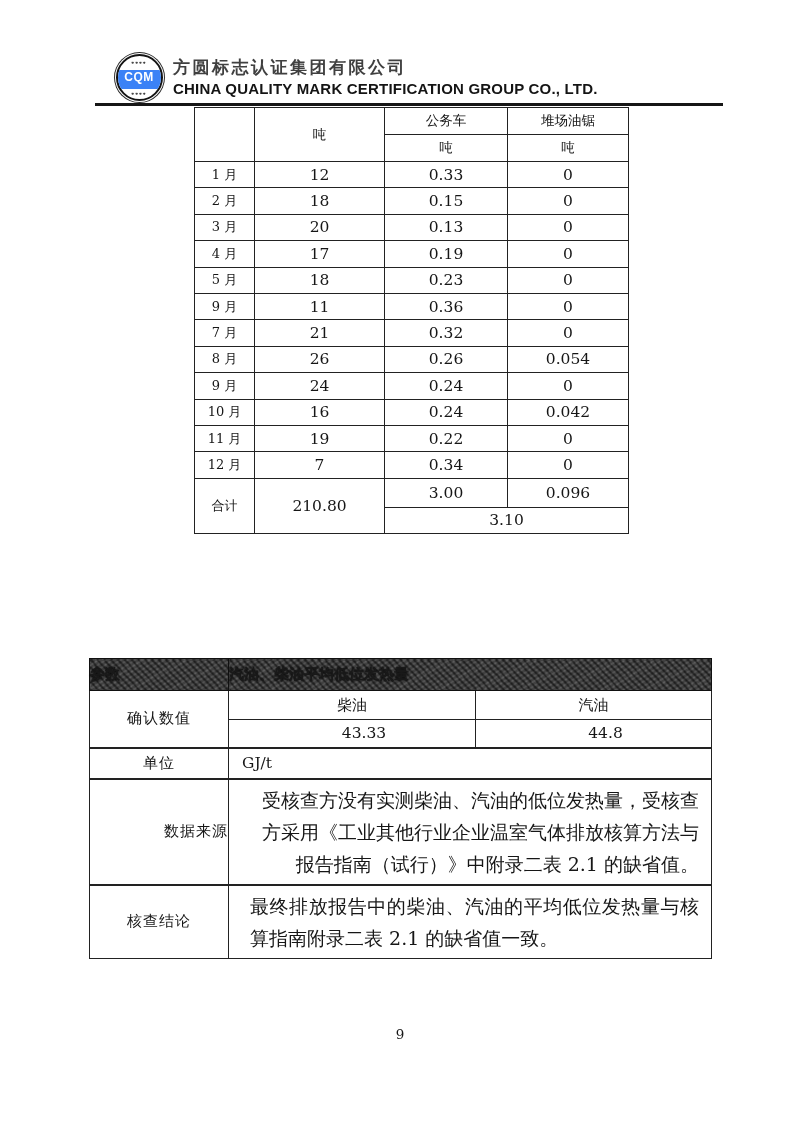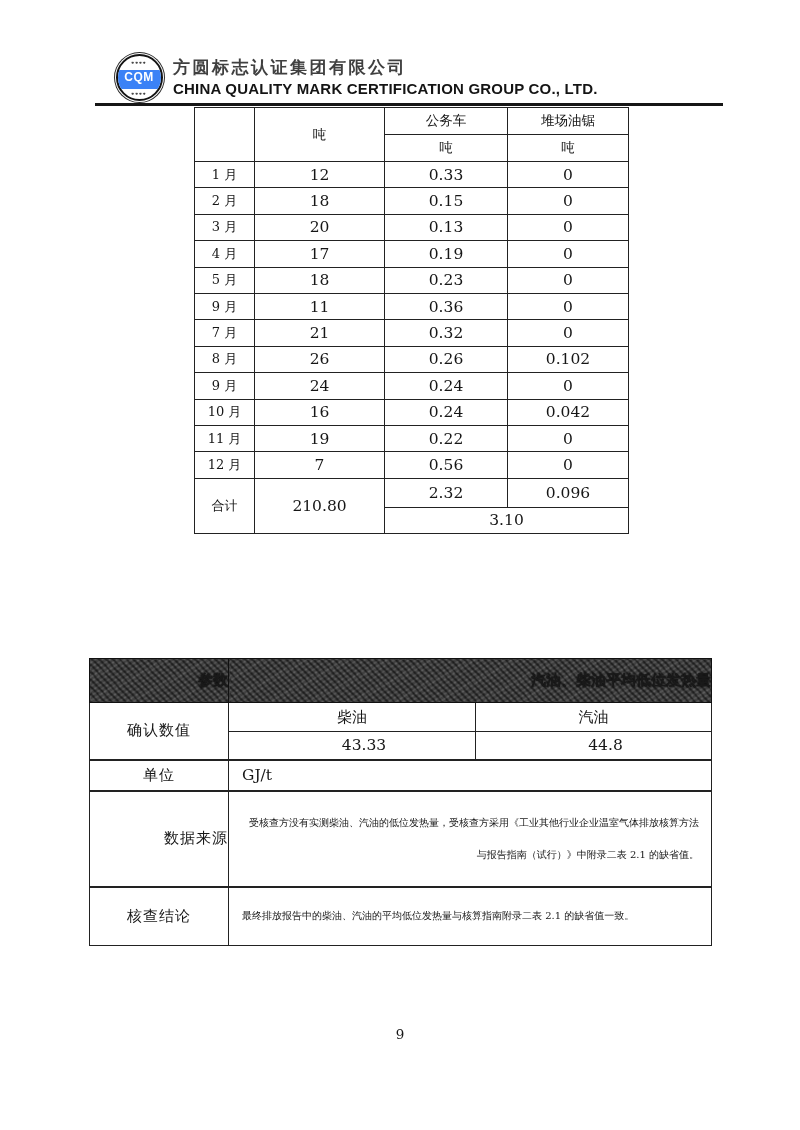--- a/index.html
+++ b/index.html
@@ -55,34 +55,34 @@
   .tbl-caption { position:absolute; left:257px; top:626px; font-weight:bold; font-size:15.5px; letter-spacing:0.5px; white-space:pre; }
 
   
   .t2 { position:absolute; left:89px; top:658px; width:622px; }
   .t2 td { border:1.4px solid #222; vertical-align:middle; font-size:15px; }
   .t2 td.thick { border-top-width:2.2px; }
   .t2 .lbl { text-align:center; letter-spacing:1px; }
   .t2 .ctr { text-align:center; }
   .t2 .val { text-align:center; font-size:15.5px; }
   .t2 tr.dark td {
-    height:44px; border-color:#111; color:#191919; font-weight:bold; text-align:right;
+    height:32px; border-color:#111; color:#191919; font-weight:bold; text-align:left;
     background:
       repeating-linear-gradient(47deg, rgba(0,0,0,0.45) 0 2px, rgba(255,255,255,0.05) 2px 5px),
       repeating-linear-gradient(-33deg, rgba(255,255,255,0.10) 0 1px, rgba(0,0,0,0.25) 1px 4px),
       #4a4a4a;
     text-shadow:0 0 2px rgba(0,0,0,0.8);
   }
   .t2 tr.r-fuel td { height:29px; }
   .t2 tr.r-val  td { height:28px;padding-left:24px; }
   .t2 tr.r-unit td { height:31px; }
   .t2 tr.r-src  td { height:96px;text-align:right; }
   .t2 tr.r-con  td { height:59px; }
   .t2 .text {
-    text-align:justify; padding:4px 12px 4px 13px; line-height:32px; font-size:10px;
+    text-align:justify; padding:4px 12px 4px 21px; line-height:32px; font-size:19px;
   }
   .t2 .unitval { text-align:left; padding-left:13px; font-size:15.5px;margin-top:14px; }
 
   
   .page-num { position:absolute; left:0; top:1026px; width:800px; text-align:center; font-size:13.5px; }
 </style>
 </head>
 <body>
 
 <div class="page">
@@ -156,21 +156,21 @@
     <tr class="mrow">
       <td class="mon">7 月</td>
       <td class="num">21</td>
       <td class="num">0.32</td>
       <td class="num">0</td>
     </tr>
     <tr class="mrow">
       <td class="mon">8 月</td>
       <td class="num">26</td>
       <td class="num">0.26</td>
-      <td class="num">0.102</td>
+      <td class="num">0.054</td>
     </tr>
     <tr class="mrow">
       <td class="mon">9 月</td>
       <td class="num">24</td>
       <td class="num">0.24</td>
       <td class="num">0</td>
     </tr>
     <tr class="mrow">
       <td class="mon">10 月</td>
       <td class="num">16</td>
@@ -179,28 +179,28 @@
     </tr>
     <tr class="mrow">
       <td class="mon">11 月</td>
       <td class="num">19</td>
       <td class="num">0.22</td>
       <td class="num">0</td>
     </tr>
     <tr class="mrow">
       <td class="mon">12 月</td>
       <td class="num">7</td>
-      <td class="num">0.56</td>
+      <td class="num">0.34</td>
       <td class="num">0</td>
     </tr>
 
     <tr class="frow1">
       <td rowspan="2" class="mon">合计</td>
       <td rowspan="2" class="num">210.80</td>
-      <td class="num">2.32</td>
+      <td class="num">3.00</td>
       <td class="num">0.096</td>
     </tr>
     <tr class="frow2">
       <td colspan="2" class="num">3.10</td>
     </tr>
   </tbody>
     </table>
 
 
   <table class="t2">

